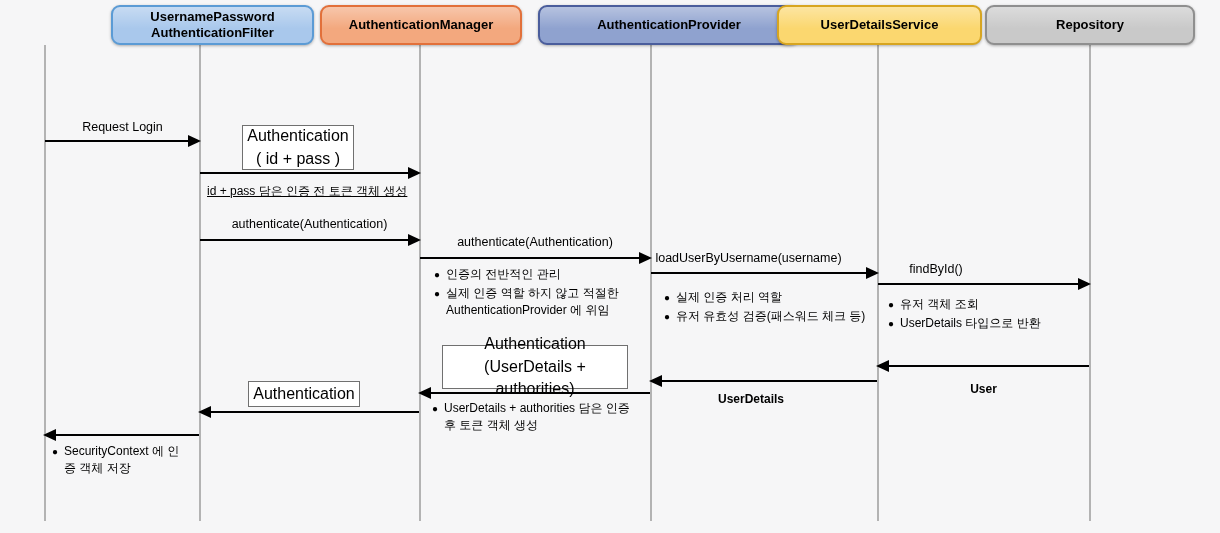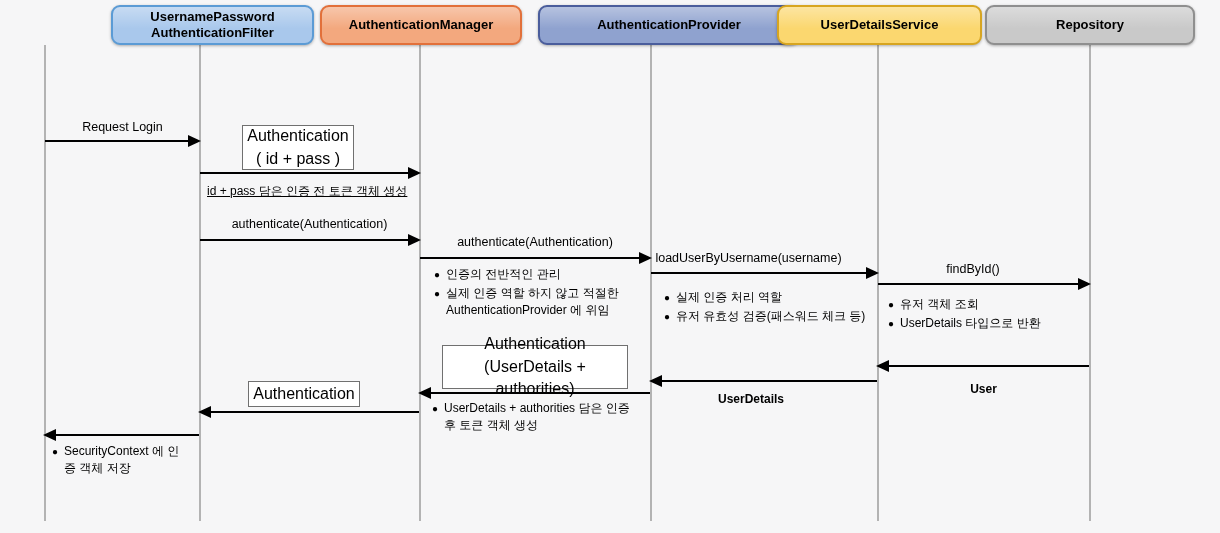--- a/index.html
+++ b/index.html
@@ -106,21 +106,21 @@
     <div class="bullet-item">
         <span class="dot">●</span>
         <span class="txt">실제 인증 처리 역할</span>
       </div>
     <div class="bullet-item">
         <span class="dot">●</span>
         <span class="txt">유저 유효성 검증(패스워드 체크 등)</span>
       </div>
   </div>
 
-  <div class="msg-label" style="left:882px;top:262px;width:182px">findById()</div>
+  <div class="msg-label" style="left:845px;top:262px;width:182px">findById()</div>
   <div class="arrow right" style="left:878px;top:283px;width:211px"></div>
   <div class="comment" style="left:882px;top:296px;width:205px">
     <div class="bullet-item">
         <span class="dot">●</span>
         <span class="txt">유저 객체 조회</span>
       </div>
     <div class="bullet-item">
         <span class="dot">●</span>
         <span class="txt">UserDetails 타입으로 반환</span>
       </div>

